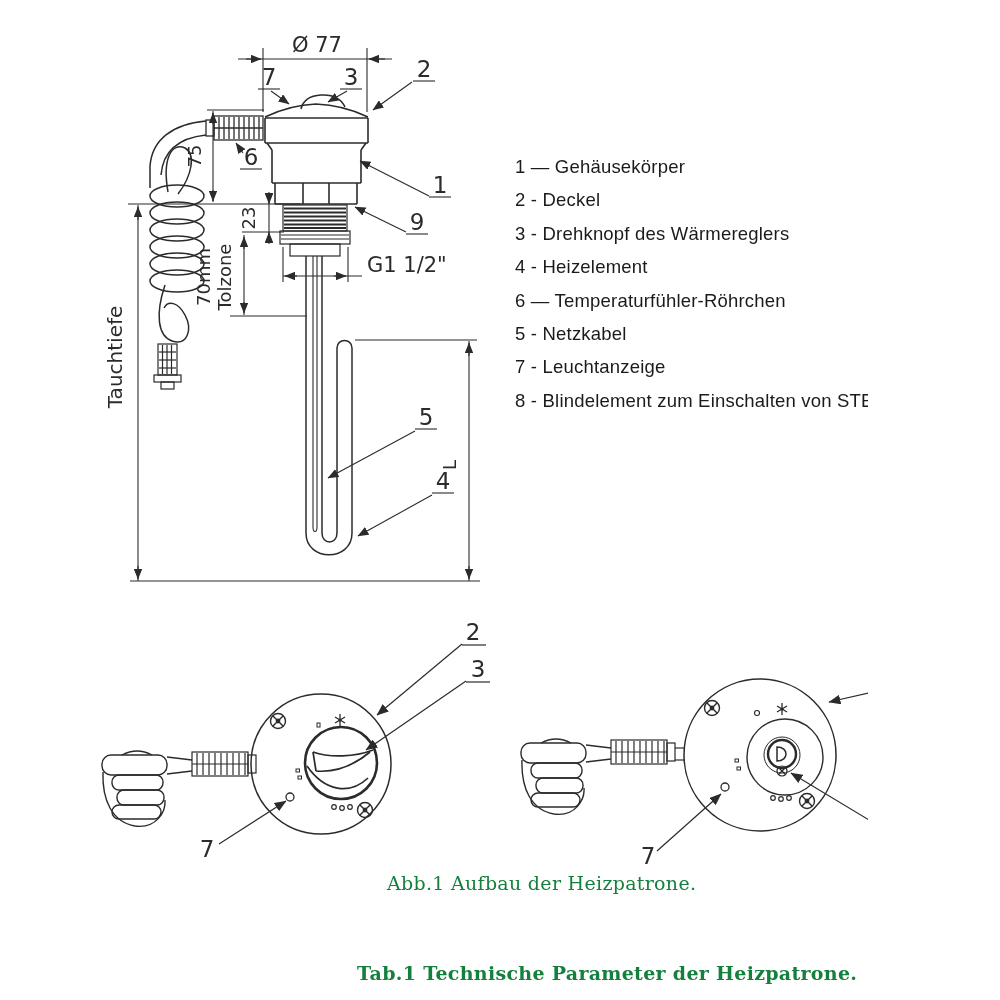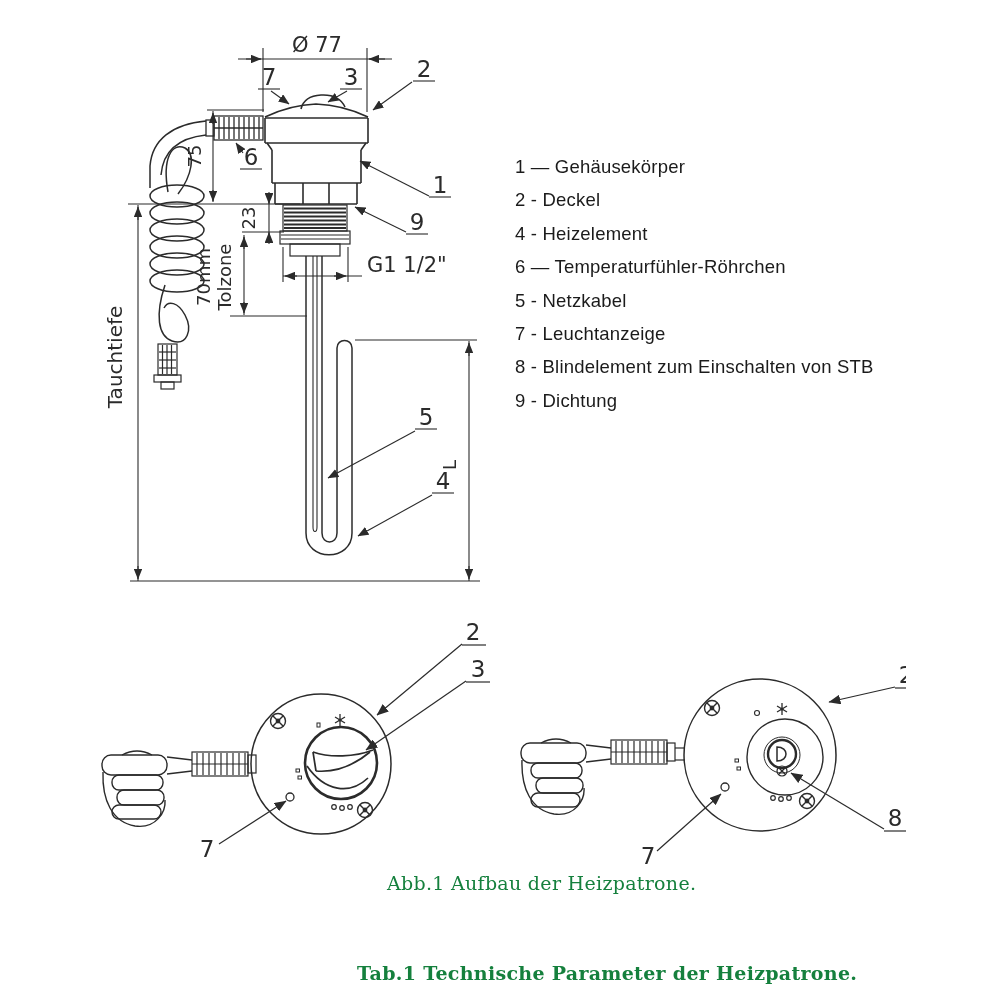--- a/index.html
+++ b/index.html
@@ -1,17 +1,17 @@
 <!DOCTYPE html>
 <html><head>
 <meta charset="utf-8">
 <style>
   html,body{margin:0;padding:0;background:#fff;}
   .page{position:relative;width:868px;height:1000px;background:#ffffff;overflow:hidden;
-        font-family:"DejaVu Sans",sans-serif;color:#232323;padding-left:38px;}
+        font-family:"DejaVu Sans",sans-serif;color:#232323;}
   svg{position:absolute;left:0;top:0;}
   svg text{font-family:"DejaVu Sans",sans-serif;fill:#2b2b2b;}
   .callout{font-size:23px;}
   .dimtxt{font-size:18px;}
   .dimbig{font-size:21px;}
   .legend{position:absolute;left:515px;top:150px;font-family:Liberation Sans, sans-serif;
           font-size:18.5px;color:#1b1b1b;letter-spacing:.2px;}
   .legend-row{height:33.4px;line-height:33.4px;white-space:nowrap;}
   .caption{position:absolute;font-family:"DejaVu Serif","Liberation Serif",serif;color:#15803d;
            font-size:19px;white-space:nowrap;letter-spacing:.3px;}
@@ -355,24 +355,24 @@
     </g>
     <text class="callout" x="906" y="683" text-anchor="middle" stroke="none" fill="#2b2b2b">2</text>
     <text class="callout" x="895" y="826" text-anchor="middle" stroke="none" fill="#2b2b2b">8</text>
     <text class="callout" x="648" y="864" text-anchor="middle" stroke="none" fill="#2b2b2b">7</text>
   </g>
 </svg>
 
 <div class="legend">
   <div class="legend-row">1 — Gehäusekörper</div>
   <div class="legend-row">2 - Deckel</div>
+  <div class="legend-row">3 - Drehknopf des Wärmereglers</div>
   <div class="legend-row">4 - Heizelement</div>
   <div class="legend-row">6 — Temperaturfühler-Röhrchen</div>
   <div class="legend-row">5 - Netzkabel</div>
   <div class="legend-row">7 - Leuchtanzeige</div>
   <div class="legend-row">8 - Blindelement zum Einschalten von STB</div>
-  <div class="legend-row">9 - Dichtung</div>
 </div>
 
 <div class="caption caption-abb">Abb.1 Aufbau der Heizpatrone.</div>
 <div class="caption caption-tab">Tab.1 Technische Parameter der Heizpatrone.</div>
 
 </div>
 
 </body></html>

